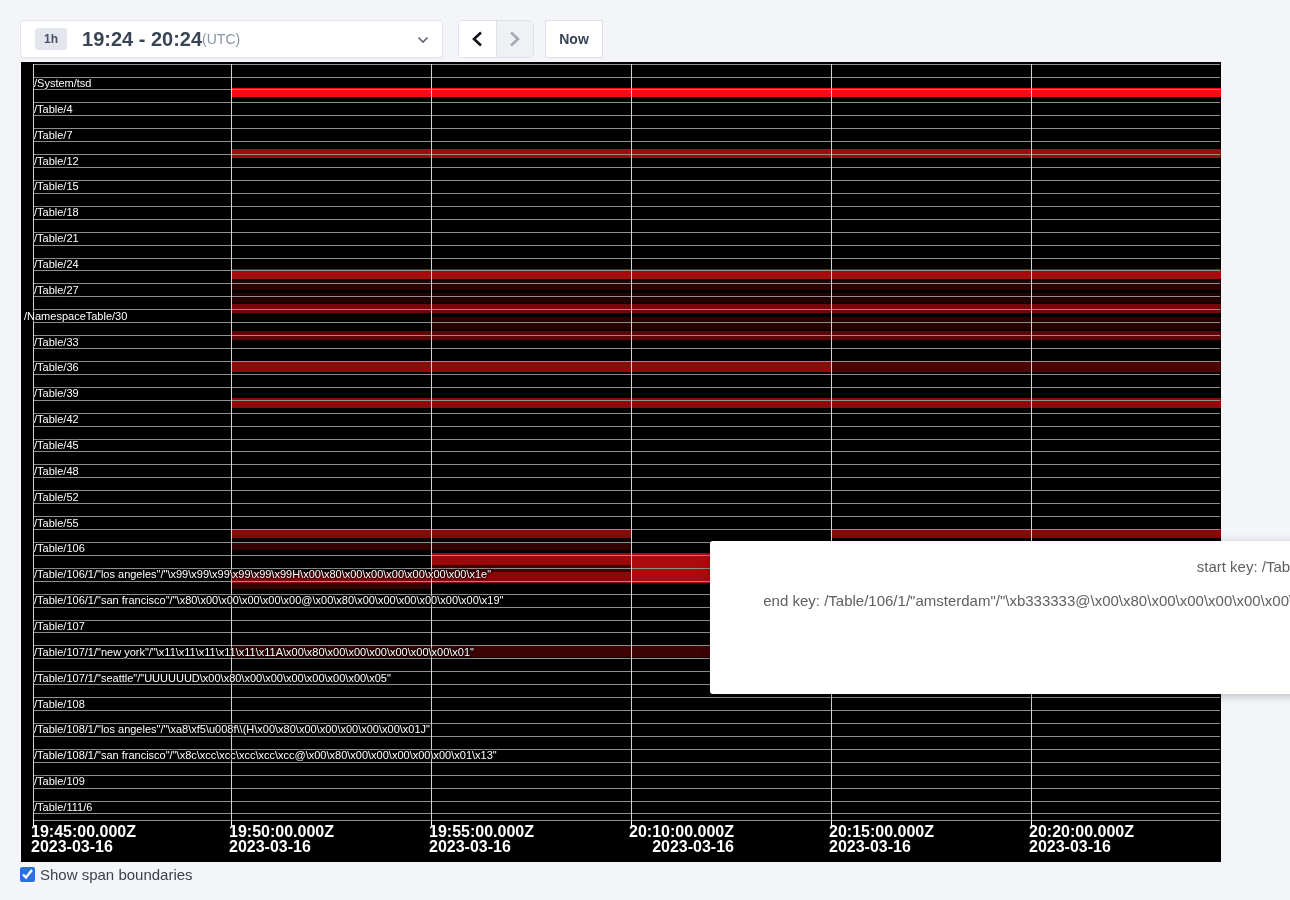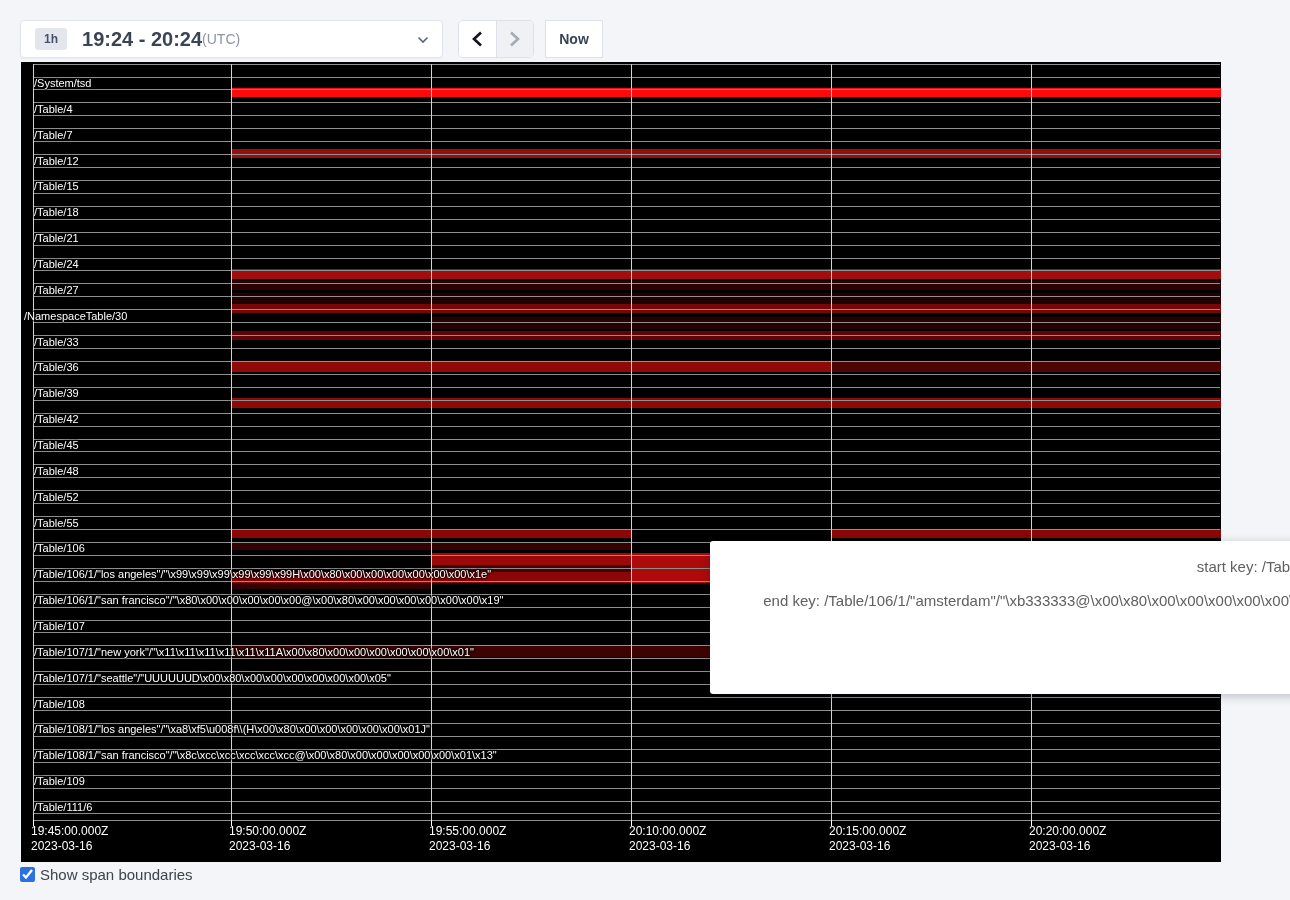--- a/index.html
+++ b/index.html
@@ -23,21 +23,21 @@
     border:1px solid #dde0e8;border-radius:0;color:#394455;font-size:14px;font-weight:600;
     font-family:inherit;cursor:pointer;}
   
   .kv-canvas{position:absolute;background:#000;overflow:hidden;}
   .band{position:absolute;z-index:2;}
   .hline{position:absolute;height:1px;background:#8f8f8f;z-index:3;}
   .vline{position:absolute;width:1px;background:#d2d2d2;z-index:3;}
   .tickmark{position:absolute;width:1px;background:#fff;z-index:4;}
   .ylabel{position:absolute;z-index:5;color:#fff;font-size:11px;white-space:nowrap;
     transform:translateY(-50%);text-shadow:0 1px 2px #000,0 -1px 2px #000,1px 0 2px #000;}
-  .xlabel{position:absolute;z-index:5;color:#fff;font-size:12px;font-weight:400;line-height:15px;
+  .xlabel{position:absolute;z-index:5;color:#fff;font-size:16px;font-weight:700;line-height:15px;
     white-space:nowrap;}
   
   .kv-tooltip{position:absolute;box-sizing:border-box;background:#fff;border-radius:3px;z-index:10;
     box-shadow:0 2px 10px rgba(20,20,40,.25);padding:9px 24px;color:#606060;font-size:15px;}
   .kv-tooltip div{line-height:34px;white-space:nowrap;}
   
   .footer-row{position:absolute;left:20px;top:866px;display:flex;align-items:center;
     color:#3c434b;font-size:15px;cursor:default;}
   .footer-row input{width:15px;height:15px;margin:0 5px 0 0;accent-color:#2970e3;}
 </style>
@@ -199,21 +199,21 @@
         <div>2023-03-16</div>
       </div>
       <div class="xlabel" style="left: 208px; top: 762px;">
         <div>19:50:00.000Z</div>
         <div>2023-03-16</div>
       </div>
       <div class="xlabel" style="left: 408px; top: 762px;">
         <div>19:55:00.000Z</div>
         <div>2023-03-16</div>
       </div>
-      <div class="xlabel" style="left: 608px; top: 762px;">
+      <div class="xlabel" style="left: 608px; top: 762px; text-align: right;">
         <div>20:10:00.000Z</div>
         <div>2023-03-16</div>
       </div>
       <div class="xlabel" style="left: 808px; top: 762px;">
         <div>20:15:00.000Z</div>
         <div>2023-03-16</div>
       </div>
       <div class="xlabel" style="left: 1008px; top: 762px;">
         <div>20:20:00.000Z</div>
         <div>2023-03-16</div>

